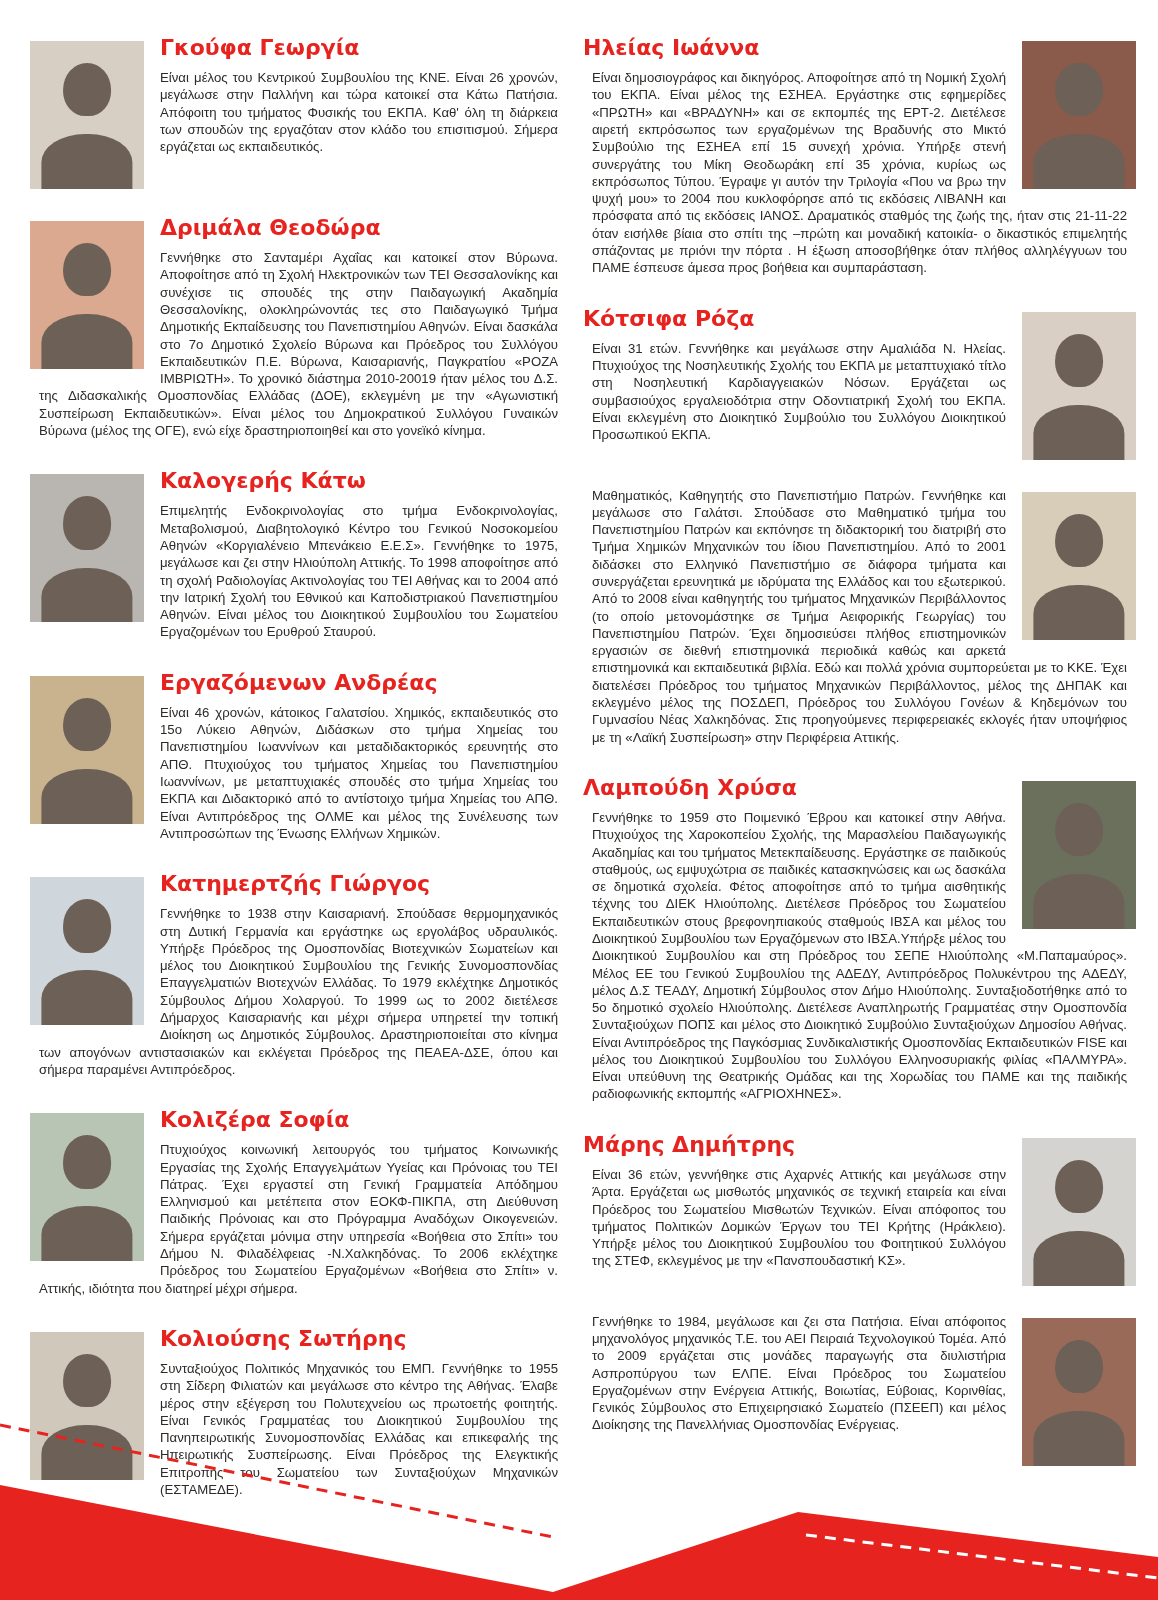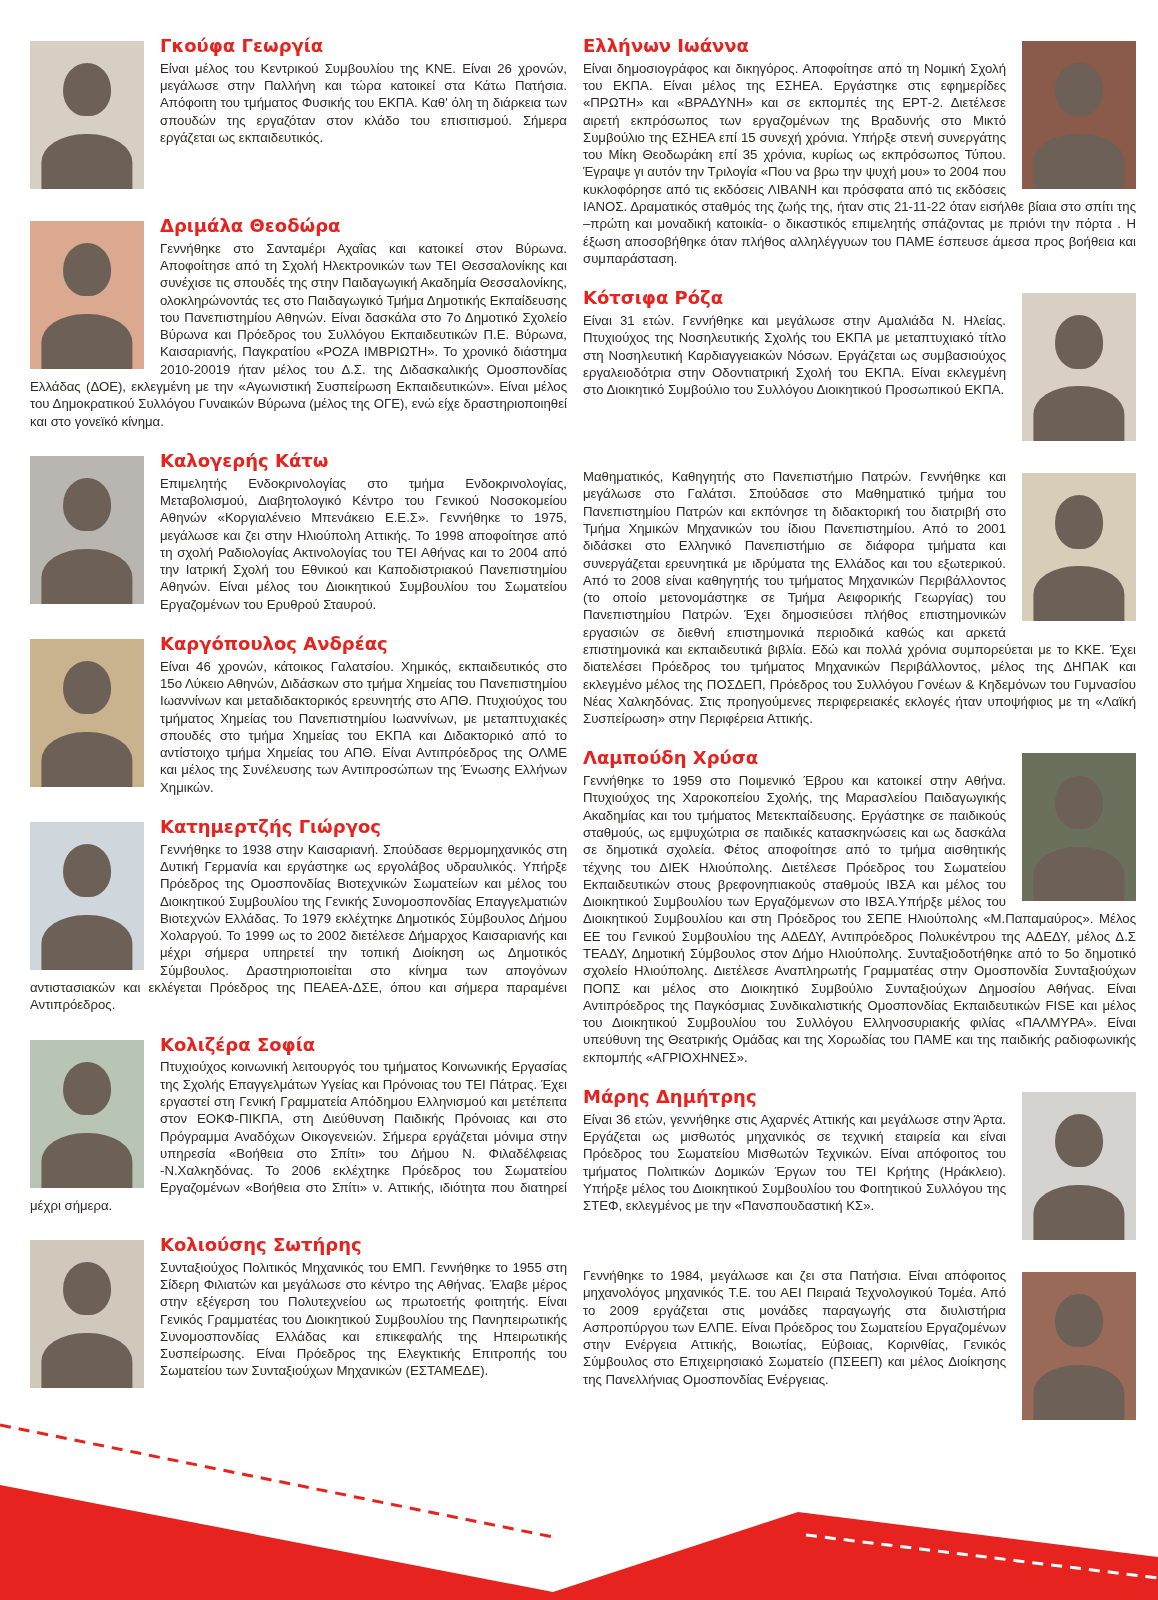--- a/index.html
+++ b/index.html
@@ -47,26 +47,26 @@
     transform: translateX(-50%);
     background: #6d6056;
     border-radius: 48% 48% 0 0;
   }
   .col-left  .photo { float: left;  margin: 5px 16px 6px 0; }
   .col-right .photo { float: right; margin: 5px 0 6px 16px; }
   .name {
     margin: 0 0 4px 0;
     font-family: "DejaVu Sans", sans-serif;
     font-weight: bold;
-    font-size: 18px;
+    font-size: 22px;
     line-height: 1.1;
     color: var(--accent);
   }
   .bio {
-    margin: 0;
+    margin: 9px;
     font-size: 13.2px;
     line-height: 1.31;
     color: var(--ink);
     text-align: justify;
     overflow-wrap: break-word;
   }
   .bottom-art {
     position: absolute;
     left: 0; bottom: 0;
     width: 1158px; height: 185px;
@@ -93,21 +93,21 @@
     </article>
 
     <article class="entry">
       <div class="photo" title="Άνδρας με κοντά μαύρα μαλλιά και σκούρο πουκάμισο" style="background-color: rgb(185, 181, 176);"></div>
       <h2 class="name">Καλογερής Κάτω</h2>
       <p class="bio">Επιμελητής Ενδοκρινολογίας στο τμήμα Ενδοκρινολογίας, Μεταβολισμού, Διαβητολογικό Κέντρο του Γενικού Νοσοκομείου Αθηνών «Κοργιαλένειο Μπενάκειο Ε.Ε.Σ». Γεννήθηκε το 1975, μεγάλωσε και ζει στην Ηλιούπολη Αττικής. Το 1998 αποφοίτησε από τη σχολή Ραδιολογίας Ακτινολογίας του ΤΕΙ Αθήνας και το 2004 από την Ιατρική Σχολή του Εθνικού και Καποδιστριακού Πανεπιστημίου Αθηνών. Είναι μέλος του Διοικητικού Συμβουλίου του Σωματείου Εργαζομένων του Ερυθρού Σταυρού.</p>
     </article>
 
     <article class="entry">
       <div class="photo" title="Άνδρας με γκριζοκάστανα μαλλιά και γενειάδα, μαύρο μπλουζάκι" style="background-color: rgb(201, 179, 143);"></div>
-      <h2 class="name">Καργόπουλος Ανδρέας</h2>
+      <h2 class="name">Εργαζόμενων Ανδρέας</h2>
       <p class="bio">Είναι 46 χρονών, κάτοικος Γαλατσίου. Χημικός, εκπαιδευτικός στο 15ο Λύκειο Αθηνών, Διδάσκων στο τμήμα Χημείας του Πανεπιστημίου Ιωαννίνων και μεταδιδακτορικός ερευνητής στο ΑΠΘ. Πτυχιούχος του τμήματος Χημείας του Πανεπιστημίου Ιωαννίνων, με μεταπτυχιακές σπουδές στο τμήμα Χημείας του ΕΚΠΑ και Διδακτορικό από το αντίστοιχο τμήμα Χημείας του ΑΠΘ. Είναι Αντιπρόεδρος της ΟΛΜΕ και μέλος της Συνέλευσης των Αντιπροσώπων της Ένωσης Ελλήνων Χημικών.</p>
     </article>
 
     <article class="entry">
       <div class="photo" title="Ηλικιωμένος άνδρας με λευκό μουστάκι και γαλάζιο πουκάμισο" style="background-color: rgb(207, 214, 220);"></div>
       <h2 class="name">Κατημερτζής Γιώργος</h2>
       <p class="bio">Γεννήθηκε το 1938 στην Καισαριανή. Σπούδασε θερμομηχανικός στη Δυτική Γερμανία και εργάστηκε ως εργολάβος υδραυλικός. Υπήρξε Πρόεδρος της Ομοσπονδίας Βιοτεχνικών Σωματείων και μέλος του Διοικητικού Συμβουλίου της Γενικής Συνομοσπονδίας Επαγγελματιών Βιοτεχνών Ελλάδας. Το 1979 εκλέχτηκε Δημοτικός Σύμβουλος Δήμου Χολαργού. Το 1999 ως το 2002 διετέλεσε Δήμαρχος Καισαριανής και μέχρι σήμερα υπηρετεί την τοπική Διοίκηση ως Δημοτικός Σύμβουλος. Δραστηριοποιείται στο κίνημα των απογόνων αντιστασιακών και εκλέγεται Πρόεδρος της ΠΕΑΕΑ-ΔΣΕ, όπου και σήμερα παραμένει Αντιπρόεδρος.</p>
     </article>
 
     <article class="entry">
@@ -118,21 +118,21 @@
 
     <article class="entry">
       <div class="photo" title="Άνδρας με γκρίζα μαλλιά και μουστάκι" style="background-color: rgb(207, 200, 187);"></div>
       <h2 class="name">Κολιούσης Σωτήρης</h2>
       <p class="bio">Συνταξιούχος Πολιτικός Μηχανικός του ΕΜΠ. Γεννήθηκε το 1955 στη Σίδερη Φιλιατών και μεγάλωσε στο κέντρο της Αθήνας. Έλαβε μέρος στην εξέγερση του Πολυτεχνείου ως πρωτοετής φοιτητής. Είναι Γενικός Γραμματέας του Διοικητικού Συμβουλίου της Πανηπειρωτικής Συνομοσπονδίας Ελλάδας και επικεφαλής της Ηπειρωτικής Συσπείρωσης. Είναι Πρόεδρος της Ελεγκτικής Επιτροπής του Σωματείου των Συνταξιούχων Μηχανικών (ΕΣΤΑΜΕΔΕ).</p>
     </article>
   </div>
     <div class="col col-right" id="col-right">
     <article class="entry">
       <div class="photo" title="Γυναίκα με καστανά μαλλιά και γυαλιά" style="background-color: rgb(138, 90, 74);"></div>
-      <h2 class="name">Ελλήνων Ιωάννα</h2>
+      <h2 class="name">Ηλείας Ιωάννα</h2>
       <p class="bio">Είναι δημοσιογράφος και δικηγόρος. Αποφοίτησε από τη Νομική Σχολή του ΕΚΠΑ. Είναι μέλος της ΕΣΗΕΑ. Εργάστηκε στις εφημερίδες «ΠΡΩΤΗ» και «ΒΡΑΔΥΝΗ» και σε εκπομπές της ΕΡΤ-2. Διετέλεσε αιρετή εκπρόσωπος των εργαζομένων της Βραδυνής στο Μικτό Συμβούλιο της ΕΣΗΕΑ επί 15 συνεχή χρόνια. Υπήρξε στενή συνεργάτης του Μίκη Θεοδωράκη επί 35 χρόνια, κυρίως ως εκπρόσωπος Τύπου. Έγραψε γι αυτόν την Τριλογία «Που να βρω την ψυχή μου» το 2004 που κυκλοφόρησε από τις εκδόσεις ΛΙΒΑΝΗ και πρόσφατα από τις εκδόσεις ΙΑΝΟΣ. Δραματικός σταθμός της ζωής της, ήταν στις 21-11-22 όταν εισήλθε βίαια στο σπίτι της –πρώτη και μοναδική κατοικία- ο δικαστικός επιμελητής σπάζοντας με πριόνι την πόρτα . Η έξωση αποσοβήθηκε όταν πλήθος αλληλέγγυων του ΠΑΜΕ έσπευσε άμεσα προς βοήθεια και συμπαράσταση.</p>
     </article>
 
     <article class="entry">
       <div class="photo" title="Νεαρή γυναίκα με μακριά σκούρα μαλλιά" style="background-color: rgb(217, 207, 197);"></div>
       <h2 class="name">Κότσιφα Ρόζα</h2>
       <p class="bio">Είναι 31 ετών. Γεννήθηκε και μεγάλωσε στην Αμαλιάδα Ν. Ηλείας. Πτυχιούχος της Νοσηλευτικής Σχολής του ΕΚΠΑ με μεταπτυχιακό τίτλο στη Νοσηλευτική Καρδιαγγειακών Νόσων. Εργάζεται ως συμβασιούχος εργαλειοδότρια στην Οδοντιατρική Σχολή του ΕΚΠΑ. Είναι εκλεγμένη στο Διοικητικό Συμβούλιο του Συλλόγου Διοικητικού Προσωπικού ΕΚΠΑ.</p>
     </article>
 
     <article class="entry">

